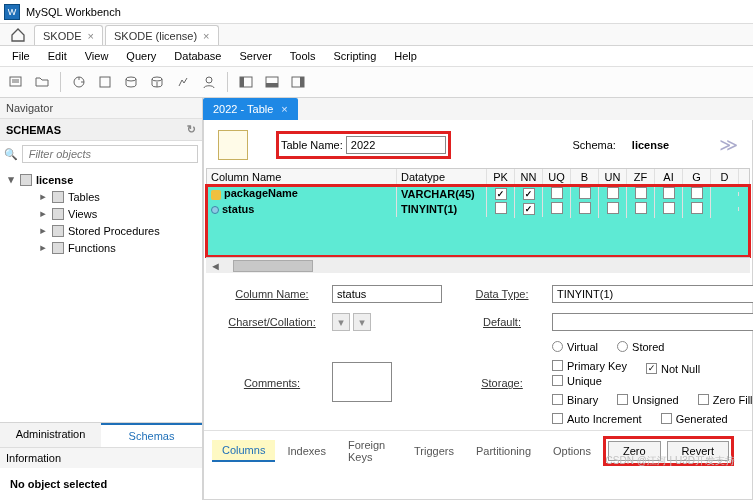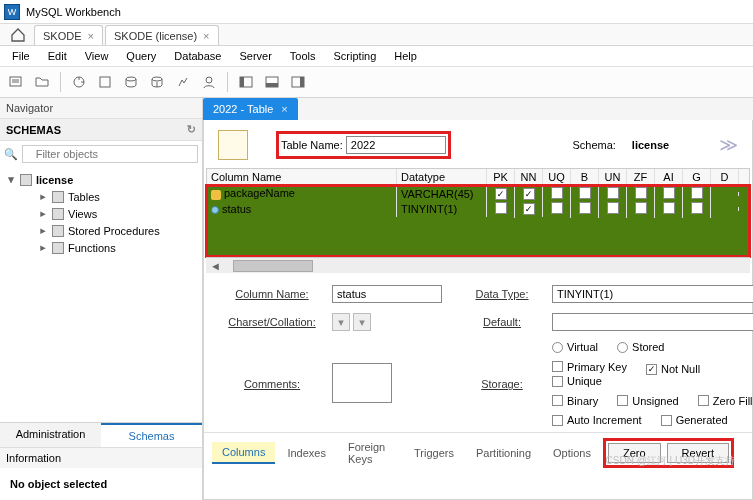--- a/index.html
+++ b/index.html
@@ -13,21 +13,21 @@
 .menubar { height: 20px; display: flex; align-items: center; padding: 0 4px; gap: 2px; }
 .menubar span { padding: 2px 8px; cursor: pointer; }
 .toolbar { height: 32px; border-top: 1px solid #e0e0e0; border-bottom: 1px solid #d4d4d4; display: flex; align-items: center; padding: 0 4px; gap: 2px; background: #fcfcfc; }
 .tbtn { width: 24px; height: 24px; border: 1px solid transparent; border-radius: 2px; display: flex; align-items: center; justify-content: center; color: #555; cursor: pointer; }
 .tsep { width: 1px; height: 20px; background: #ccc; margin: 0 4px; }
 .main { flex: 1; display: flex; min-height: 0; }
 .sidebar { width: 203px; display: flex; flex-direction: column; border-right: 1px solid #d4d4d4; }
 .nav-label { padding: 4px 6px; color: #444; background: #f5f5f5; border-bottom: 1px solid #e0e0e0; display: flex; justify-content: space-between; }
 .schemas-hdr { display: flex; justify-content: space-between; align-items: center; padding: 4px 6px; font-weight: bold; background: #f0f0f0; border-bottom: 1px solid #ddd; }
 .filter-row { padding: 4px; display: flex; gap: 4px; align-items: center; }
-.filter-row input { flex: 1; border: 1px solid #ccc; height: 18px; padding: 0 13px; color: #999; }
+.filter-row input { flex: 1; border: 1px solid #ccc; height: 18px; padding: 0 6px; font-style: italic; color: #999; }
 .tree { flex: 1; padding: 4px 2px; overflow: auto; }
 .tree-item { padding: 2px 0 2px 4px; display: flex; align-items: center; gap: 4px; cursor: pointer; }
 .tree-item.lvl1 { padding-left: 4px; font-weight: bold; }
 .tree-item.lvl2 { padding-left: 36px; }
 .db-ico { width: 12px; height: 12px; border: 1px solid #888; background: #ddd; }
 .tw { color: #666; width: 10px; text-align: center; }
 .side-tabs { display: flex; border-top: 1px solid #d4d4d4; }
 .side-tab { flex: 1; padding: 5px 0; text-align: center; cursor: pointer; background: #f3f3f3; }
 .side-tab.active { background: #fff; color: #1e6fb8; border-top: 2px solid #1e6fb8; }
 .info-hdr { padding: 4px 6px; background: #f5f5f5; border-top: 1px solid #ddd; }
@@ -40,32 +40,32 @@
 .tbl-ico { width: 30px; height: 30px; background: #fffbe8; border: 1px solid #c8b060; }
 .hdr-label { text-align: right; }
 .hdr-input { border: 1px solid #888; height: 18px; width: 100px; padding: 0 4px; }
 .redbox { border: 3px solid #e02020; padding: 2px; margin-left: 18px; }
 .schema-val { font-weight: bold; margin-left: 6px; }
 .expand-arrows { color: #aac; font-size: 18px; cursor: pointer; }
 .cols-table { border: 1px solid #ccc; margin: 0 2px; }
 .cols-head { display: flex; background: #f7f7f7; border-bottom: 1px solid #ccc; }
 .cols-head div, .cols-row div { border-right: 1px solid #e0e0e0; padding: 2px 4px; overflow: hidden; white-space: nowrap; }
 .c-name { width: 190px; } .c-type { width: 90px; } .c-chk { width: 28px; text-align: center; }
-.cols-body { height: 70px; overflow: auto; background: #4d7c0f; outline: 3px solid #e02020; outline-offset: -1px; }
+.cols-body { height: 70px; overflow: auto; background: #5eead4; outline: 3px solid #e02020; outline-offset: -1px; font-weight: bold; }
 .cols-row { display: flex; align-items: center; height: 15px; }
 .key-ico { display: inline-block; width: 10px; height: 10px; background: #f0c040; border-radius: 2px; vertical-align: middle; margin-right: 3px; }
 .dot-ico { display: inline-block; width: 8px; height: 8px; background: #8ecae6; border-radius: 50%; border: 1px solid #3a86a8; vertical-align: middle; margin-right: 3px; }
 .chkbox { display: inline-block; width: 12px; height: 12px; border: 1px solid #888; background: #fff; font-size: 9px; line-height: 10px; text-align: center; }
 .hscroll { height: 16px; background: #eee; border-top: 1px solid #ccc; margin: 0 2px; display: flex; align-items: center; }
 .hthumb { width: 80px; height: 12px; background: #c8c8c8; margin-left: 8px; border: 1px solid #aaa; }
 .detail-form { padding: 12px 18px 4px 18px; display: grid; grid-template-columns: 100px 120px 80px 1fr; row-gap: 10px; column-gap: 10px; align-items: center; }
 .detail-form .lab { text-align: center; color: #333; text-decoration: underline; }
 .detail-form input[type=text] { border: 1px solid #888; height: 18px; padding: 0 4px; width: 110px; }
 .small-btn { width: 18px; height: 18px; background: #eee; border: 1px solid #bbb; display: inline-flex; align-items: center; justify-content: center; color: #888; }
-.radio, .chk2 { display: inline-flex; align-items: center; gap: 4px; margin-right: 16px; }
+.radio, .chk2 { display: inline-flex; align-items: flex-start; gap: 4px; margin-right: 16px; }
 .radio .r { width: 11px; height: 11px; border: 1px solid #888; border-radius: 50%; }
 .chk2 .c { width: 11px; height: 11px; border: 1px solid #888; display: inline-flex; align-items: center; justify-content: center; font-size: 9px; }
 .bottom-tabs { display: flex; gap: 2px; padding: 4px 8px; border-top: 1px solid #e0e0e0; align-items: center; }
 .btab { padding: 4px 10px; cursor: pointer; color: #555; }
 .btab.active { background: #fef9c3; color: #1e6fb8; border-bottom: 2px solid #1e6fb8; }
 .footer-btns { flex: 1; display: flex; justify-content: flex-end; gap: 6px; padding-right: 10px; }
 .btn { border: 1px solid #999; background: #f4f4f4; padding: 3px 14px; cursor: pointer; }
 .footer-red { border: 3px solid #e02020; display: inline-flex; gap: 6px; padding: 2px; }
 .watermark { position: absolute; right: 18px; bottom: 32px; color: #c0c0c0; font-size: 10px; pointer-events: none; }
 </style>

